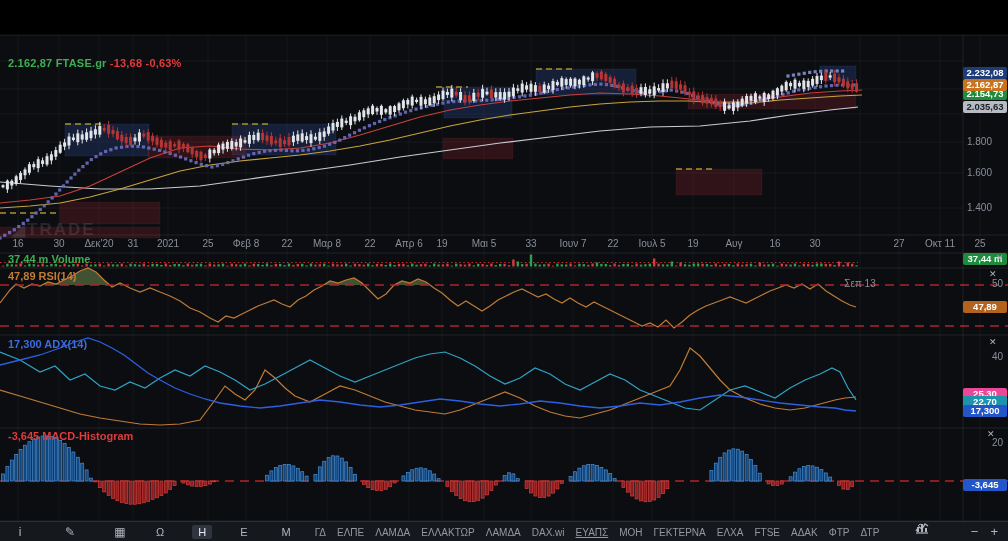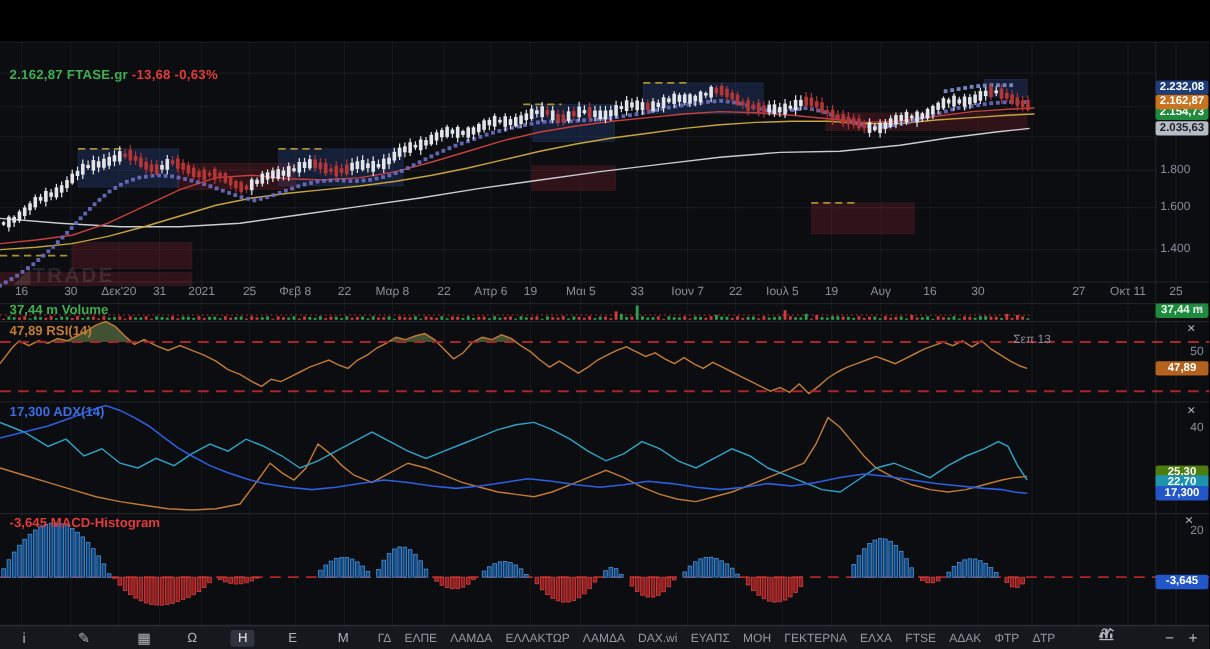--- a/index.html
+++ b/index.html
@@ -1091,25 +1091,25 @@
   <div id="priceaxis">
       <div class="pricelab" style="top: 136px;">1.800</div>
       <div class="pricelab" style="top: 167px;">1.600</div>
       <div class="pricelab" style="top: 202px; margin-left: 20px;">1.400</div>
       <div class="badge" style="top: 67px; background: rgb(29, 60, 120); color: rgb(255, 255, 255);">2.232,08</div>
       <div class="badge" style="top: 88px; background: rgb(30, 140, 60); color: rgb(255, 255, 255);">2.154,73</div>
       <div class="badge" style="top: 79px; background: rgb(201, 115, 31); color: rgb(255, 255, 255);">2.162,87</div>
       <div class="badge" style="top: 101px; background: rgb(183, 188, 196); color: rgb(27, 30, 38);">2.035,63</div>
       <div class="badge" style="top: 253px; background: rgb(31, 138, 61); color: rgb(234, 255, 240);">37,44 m</div>
       <div class="badge" style="top: 301px; background: rgb(179, 99, 29); color: rgb(255, 255, 255);">47,89</div>
-      <div class="badge" style="top: 388px; background: #4d7c0f; color: rgb(255, 255, 255);">25,30</div>
+      <div class="badge" style="top: 388px; background: #ec4899; color: rgb(255, 255, 255);">25,30</div>
       <div class="badge" style="top: 396px; background: rgb(29, 147, 173); color: rgb(255, 255, 255);">22,70</div>
       <div class="badge" style="top: 405px; background: rgb(35, 86, 201); color: rgb(255, 255, 255);">17,300</div>
       <div class="badge" style="top: 479px; background: rgb(35, 86, 201); color: rgb(255, 255, 255);">-3,645</div>
-      <div class="scalelab" style="top: 288px;">50</div>
+      <div class="scalelab" style="top: 278px;">50</div>
       <div class="scalelab" style="top: 351px;">40</div>
       <div class="scalelab" style="top: 437px;">20</div>
       <div class="closex" style="left: 996px; top: 254px;">✕</div>
       <div class="closex" style="left: 989px; top: 270px;">✕</div>
       <div class="closex" style="left: 989px; top: 338px;">✕</div>
       <div class="closex" style="left: 987px; top: 430px;">✕</div>
     </div>
 
   <div id="toolbar">
     <div id="tb-left" style="display:flex;align-items:center;">
@@ -1119,21 +1119,21 @@
         <span class="tb-int" style="margin-left: 22px;">Ω</span>
         <span class="tb-int active" style="margin-left: 22px;">Η</span>
         <span class="tb-int" style="margin-left: 22px;">Ε</span>
         <span class="tb-int" style="margin-left: 22px;">Μ</span>
         <span class="tb-ticker" style="margin-left: 18px;">ΓΔ</span>
         <span class="tb-ticker" style="margin-left: 11px;">ΕΛΠΕ</span>
         <span class="tb-ticker" style="margin-left: 11px;">ΛΑΜΔΑ</span>
         <span class="tb-ticker" style="margin-left: 11px;">ΕΛΛΑΚΤΩΡ</span>
         <span class="tb-ticker" style="margin-left: 11px;">ΛΑΜΔΑ</span>
         <span class="tb-ticker" style="margin-left: 11px;">DAX.wi</span>
-        <span class="tb-ticker" style="margin-left: 11px;">ΕΥΑΠΣ</span>
+        <span class="tb-ticker" style="margin-left: 11px; text-decoration: underline;">ΕΥΑΠΣ</span>
         <span class="tb-ticker" style="margin-left: 11px;">ΜΟΗ</span>
         <span class="tb-ticker" style="margin-left: 11px;">ΓΕΚΤΕΡΝΑ</span>
         <span class="tb-ticker" style="margin-left: 11px;">ΕΛΧΑ</span>
         <span class="tb-ticker" style="margin-left: 11px;">FTSE</span>
         <span class="tb-ticker" style="margin-left: 11px;">ΑΔΑΚ</span>
         <span class="tb-ticker" style="margin-left: 11px;">ΦΤΡ</span>
         <span class="tb-ticker" style="margin-left: 11px;">ΔΤΡ</span>
       </div>
     <div id="tb-right">
       <span class="tb-icon">

